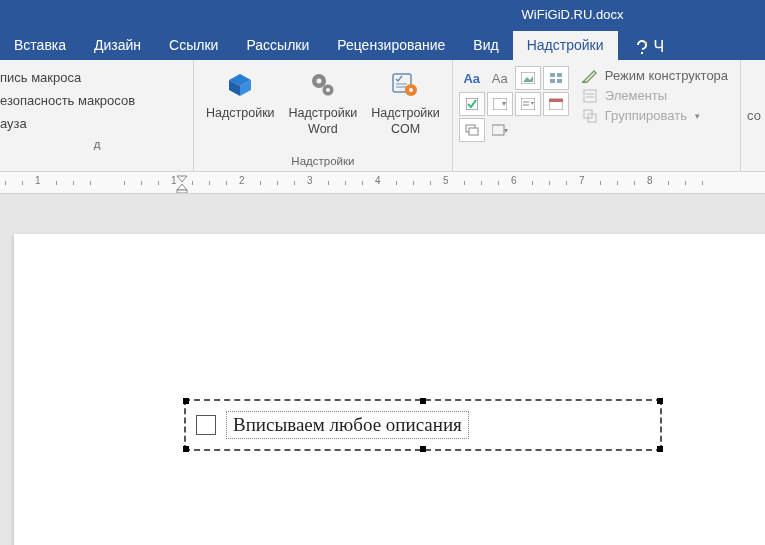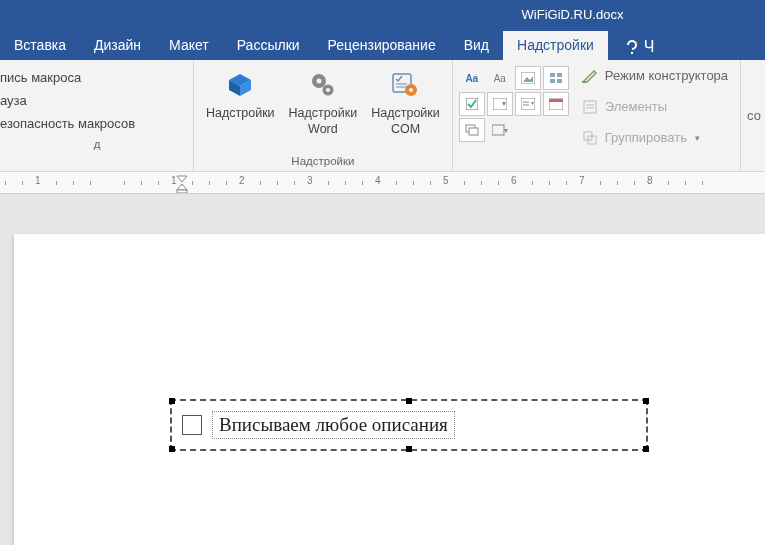--- a/index.html
+++ b/index.html
@@ -118,30 +118,30 @@
     grid-auto-rows: 24px;
     gap: 2px;
     padding-top: 2px;
   }
   .ctl {
     border: 1px solid #c8c8c8;
     background: #fff;
     display: flex;
     align-items: center;
     justify-content: center;
-    font-size: 10px;
+    font-size: 13px;
     color: #555;
     cursor: pointer;
   }
   .ctl.nobord { border-color: transparent; background: transparent; }
   .props-col {
     display: flex;
     flex-direction: column;
     padding: 2px 4px 0 8px;
-    gap: 12px;
+    gap: 1px;
   }
   .prop-row {
     display: flex;
     align-items: center;
     gap: 6px;
     font-size: 13px;
     color: #666;
     white-space: nowrap;
     cursor: pointer;
     padding: 2px 2px;
@@ -204,21 +204,21 @@
     position: absolute;
     left: 14px;
     top: 40px;
     width: 900px;
     height: 600px;
     background: #fff;
     box-shadow: 0 2px 4px rgba(0,0,0,0.25);
   }
   .checkbox-control {
     position: absolute;
-    left: 170px;
+    left: 184px;
     top: 399px;
     width: 478px;
     height: 52px;
     border: 2px dashed #555;
     background: #fff;
     display: flex;
     align-items: center;
     padding: 6px 10px;
     gap: 10px;
   }
@@ -244,41 +244,41 @@
 </head>
 <body>
 
 <div class="title-bar">
   <span>WiFiGiD.RU.docx</span>
 </div>
 
 <div class="tab-strip">
   <div class="tab">Вставка</div>
   <div class="tab">Дизайн</div>
-  <div class="tab">Макет</div>
+  <div class="tab">Ссылки</div>
   <div class="tab">Рассылки</div>
   <div class="tab">Рецензирование</div>
   <div class="tab">Вид</div>
   <div class="tab active">Надстройки</div>
   <div class="help-icon">
     <svg width="16" height="16" viewBox="0 0 16 16">
         <path d="M8 1a5 5 0 0 0-5 5h2a3 3 0 1 1 3 3v2h0a5 5 0 0 0 0-10zm-1 12h2v2H7z" fill="#fff"></path>
         <circle cx="12" cy="4" r="1.2" fill="#ffd24a"></circle>
       </svg>
     <span style="margin-left:4px">Ч</span>
   </div>
 </div>
 
 <div class="ribbon">
 
   <div class="ribbon-group" style="width:194px">
     <div class="left-pane">
       <div class="left-item">пись макроса</div>
+      <div class="left-item">езопасность макросов</div>
       <div class="left-item">ауза</div>
-      <div class="left-item">езопасность макросов</div>
       <div class="left-label">д</div>
     </div>
   </div>
 
   <div class="ribbon-group">
     <div class="group-content">
       <div class="vbtn">
         <div class="icon-box">
           <svg width="30" height="30" viewBox="0 0 30 30">
               <polygon points="15,4 26,10 15,16 4,10" fill="#2b7cd3"></polygon>

